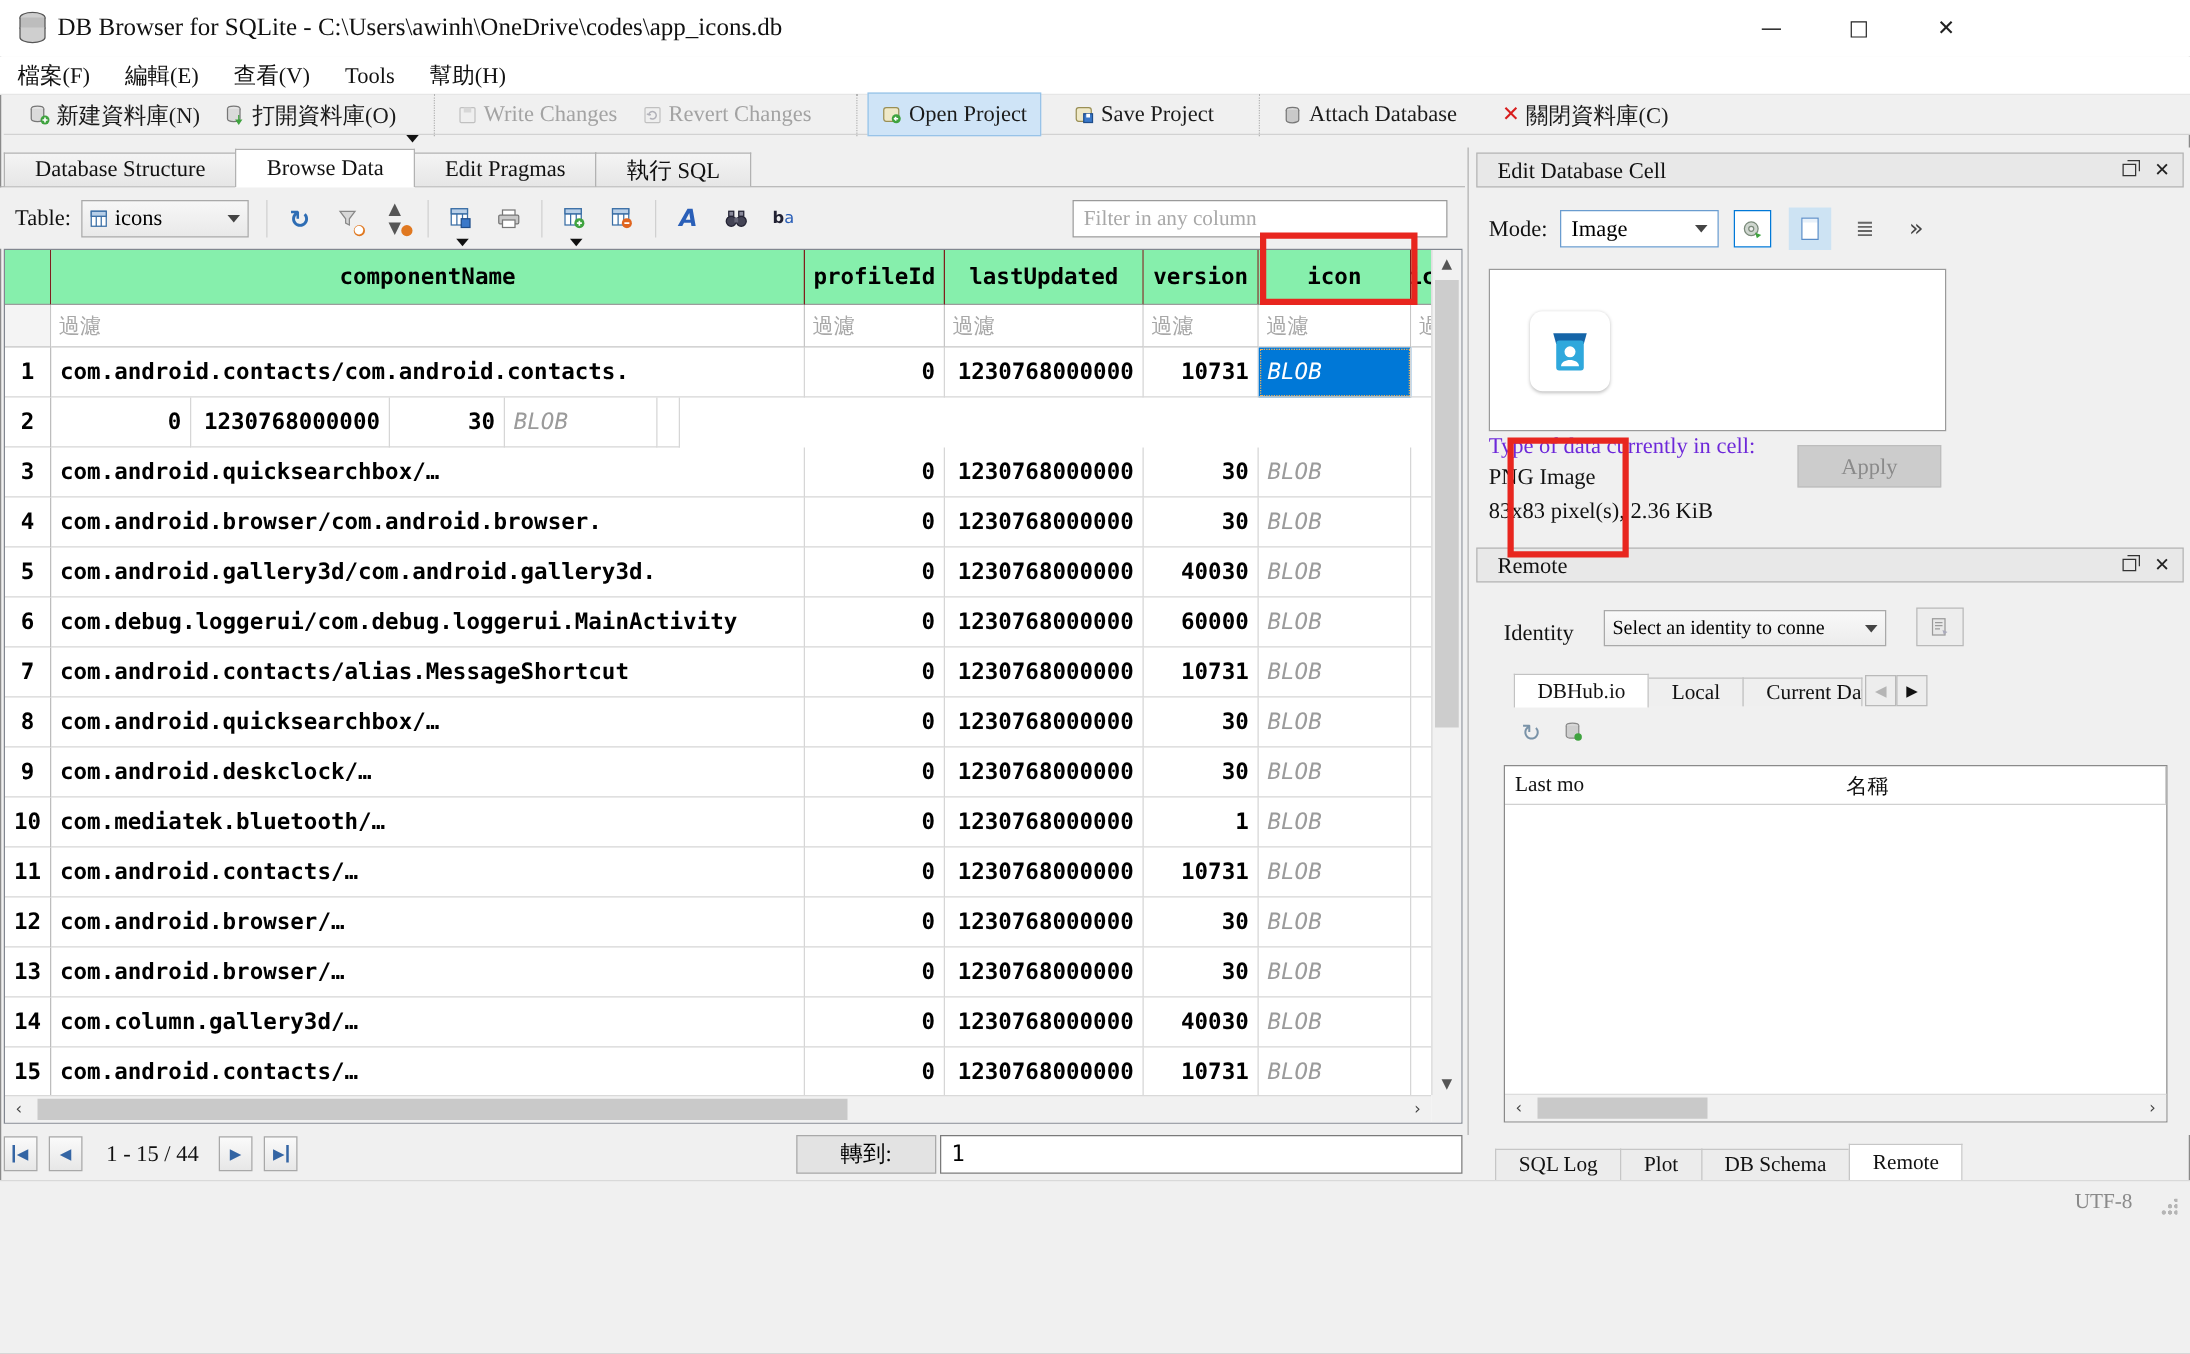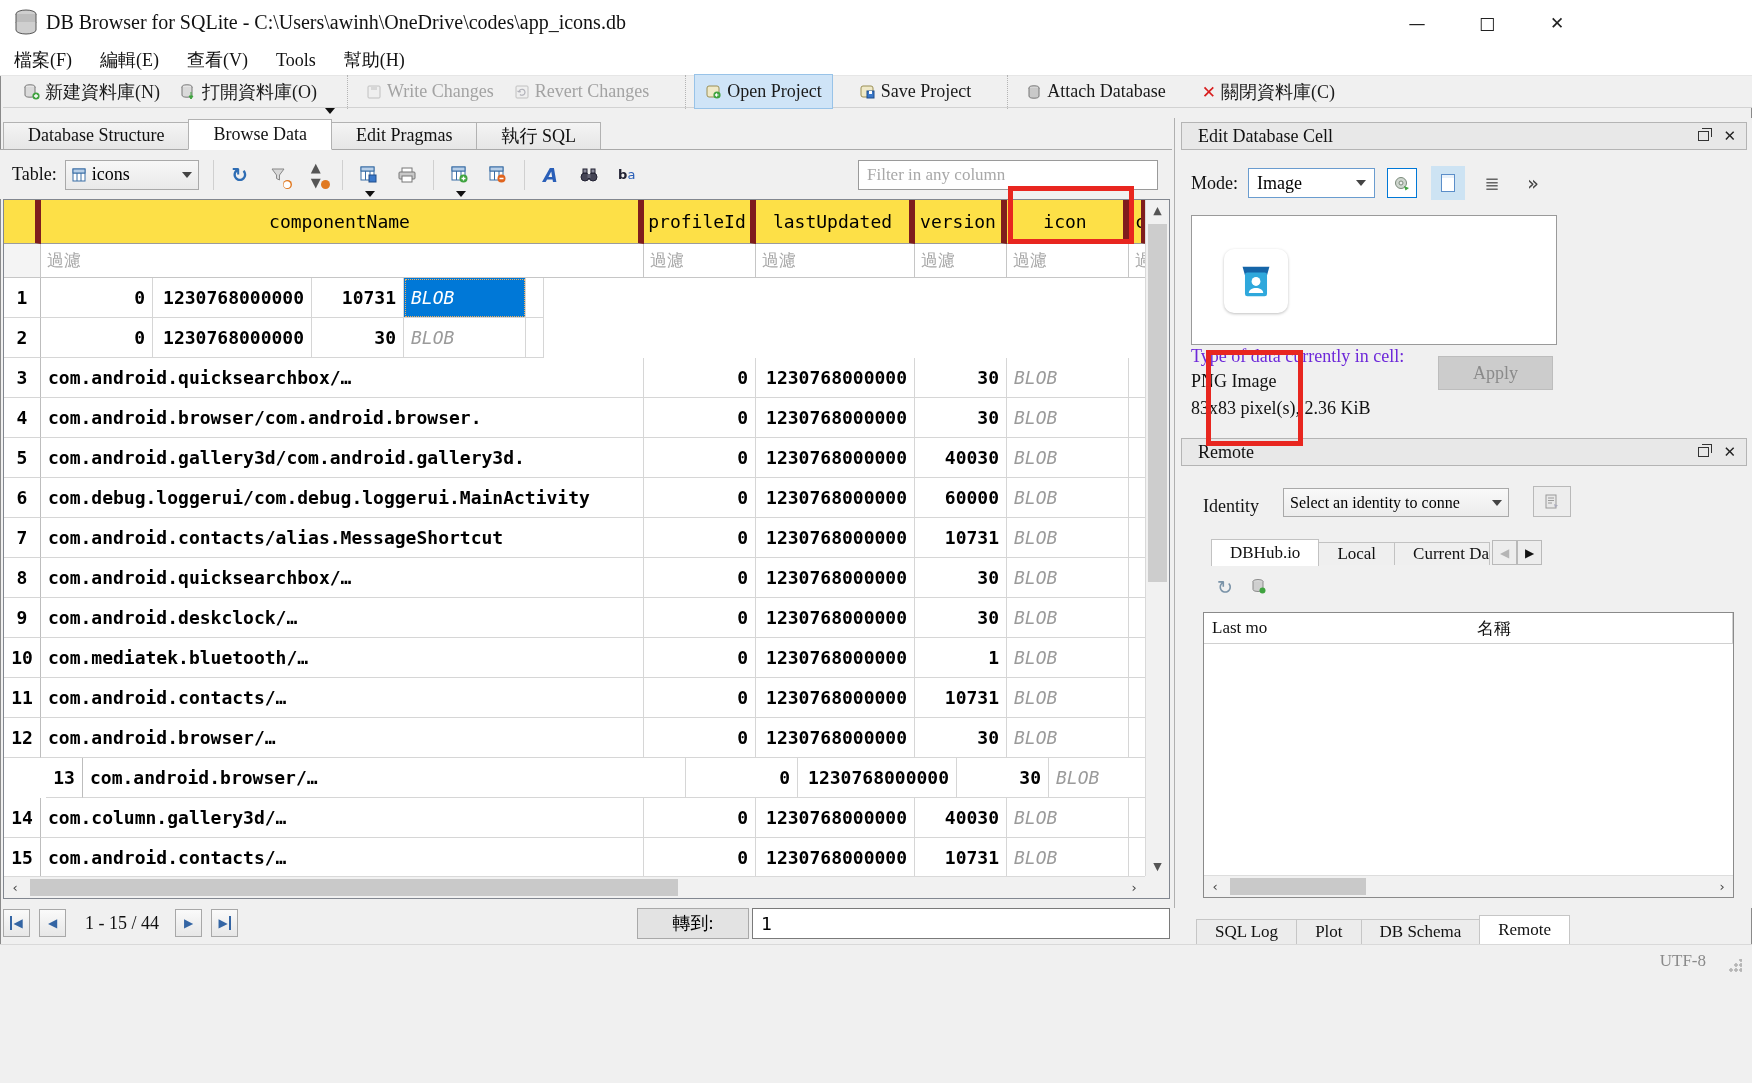--- a/index.html
+++ b/index.html
@@ -43,21 +43,21 @@
   .badge { position:absolute; right:-1px; bottom:-1px; width:9px; height:9px; border-radius:50%; font-size:9px; line-height:9px; text-align:center; color:#fff; font-family:"DejaVu Sans",sans-serif; }
   .glyph-blue { color:#2e6db4; font-size:20px; font-weight:bold; font-family:"DejaVu Sans",sans-serif; }
   .under-caret { position:absolute; bottom:-9px; left:9px; width:0; height:0; border-left:5px solid transparent; border-right:5px solid transparent; border-top:6px solid #111; }
   .filter-input { margin-left:auto; margin-right:14px; width:300px; height:30px; border:1px solid #9a9a9a; background:#fff; font-size:17px; font-family:"Liberation Serif",serif; color:#333; padding:0 8px; }
   .filter-input::placeholder { color:#a8a8a8; }
 
   
   .grid { position:absolute; left:3px; top:199px; width:1167px; height:700px; background:#fff; border:1px solid #828790; }
   .grid-content { position:absolute; left:0; top:0; right:24px; bottom:22px; overflow:hidden; }
   .grow { display:flex; }
-  .gh { height:44px; background:#fde047; border-right:6px solid #7f1d1d; border-bottom:1px solid #9c9c9c; font-family:"DejaVu Sans Mono",monospace; font-weight:normal; font-size:18px; display:flex; align-items:center; justify-content:center; overflow:hidden; flex:none; }
+  .gh { height:44px; background:#86efac; border-right:1px solid #7f1d1d; border-bottom:1px solid #9c9c9c; font-family:"DejaVu Sans Mono",monospace; font-weight:bold; font-size:18px; display:flex; align-items:center; justify-content:center; overflow:hidden; flex:none; }
   .gf { height:34px; background:#fff; border-right:1px solid #c6c6c6; border-bottom:1px solid #c6c6c6; overflow:hidden; display:flex; align-items:center; flex:none; }
   .gf .ph { color:#a8a8a8; font-size:17px; padding-left:6px; white-space:nowrap; }
   .gf.corner { background:#f4f4f4; }
   .gc { height:40px; border-right:1px solid #d6d6d6; border-bottom:1px solid #d6d6d6; font-family:"DejaVu Sans Mono",monospace; font-weight:bold; font-size:18px; color:#000; display:flex; align-items:center; overflow:hidden; white-space:nowrap; padding:0 7px; flex:none; }
   .gc.right { justify-content:flex-end; }
   .gc.num { justify-content:center; border-right:1px solid #bdbdbd; padding:0 2px; }
   .gc.blob { font-style:italic; font-weight:normal; color:#9b9b9b; }
   .gc.blob.sel { background:#0078d7; color:#fff; outline:1px dotted #f2b05a; outline-offset:-2px; }
 
   .vscroll { position:absolute; top:0; right:0; width:24px; bottom:22px; background:#f1f1f1; border-left:1px solid #d9d9d9; }
@@ -357,20 +357,21 @@
           <div class="gf" style="width: 122px;">
             <span class="ph">過濾</span>
           </div>
           <div class="gf" style="width: 18px;">
             <span class="ph">過濾</span>
           </div>
         </div>
       <div>
           <div class="grow">
             <div class="gc num" style="width: 37px;">1</div>
+            <div class="gc" style="width: 603px;">com.android.contacts/com.android.contacts.</div>
             <div class="gc right" style="width: 112px;">0</div>
             <div class="gc right" style="width: 159px;">1230768000000</div>
             <div class="gc right" style="width: 92px;">10731</div>
             <div class="gc blob sel" style="width: 122px;">BLOB</div>
             <div class="gc" style="width: 18px;"></div>
           </div>
           <div class="grow">
             <div class="gc num" style="width: 37px;">2</div>
             <div class="gc right" style="width: 112px;">0</div>
             <div class="gc right" style="width: 159px;">1230768000000</div>
@@ -462,21 +463,21 @@
           <div class="grow">
             <div class="gc num" style="width: 37px;">12</div>
             <div class="gc" style="width: 603px;">com.android.browser/…</div>
             <div class="gc right" style="width: 112px;">0</div>
             <div class="gc right" style="width: 159px;">1230768000000</div>
             <div class="gc right" style="width: 92px;">30</div>
             <div class="gc blob" style="width: 122px;">BLOB</div>
             <div class="gc" style="width: 18px;"></div>
           </div>
           <div class="grow">
-            <div class="gc num" style="width: 37px; margin-left: 42px;">13</div>
+            <div class="gc num" style="width: 37px;">13</div>
             <div class="gc" style="width: 603px;">com.android.browser/…</div>
             <div class="gc right" style="width: 112px;">0</div>
             <div class="gc right" style="width: 159px;">1230768000000</div>
             <div class="gc right" style="width: 92px;">30</div>
             <div class="gc blob" style="width: 122px;">BLOB</div>
             <div class="gc" style="width: 18px;"></div>
           </div>
           <div class="grow">
             <div class="gc num" style="width: 37px;">14</div>
             <div class="gc" style="width: 603px;">com.column.gallery3d/…</div>

